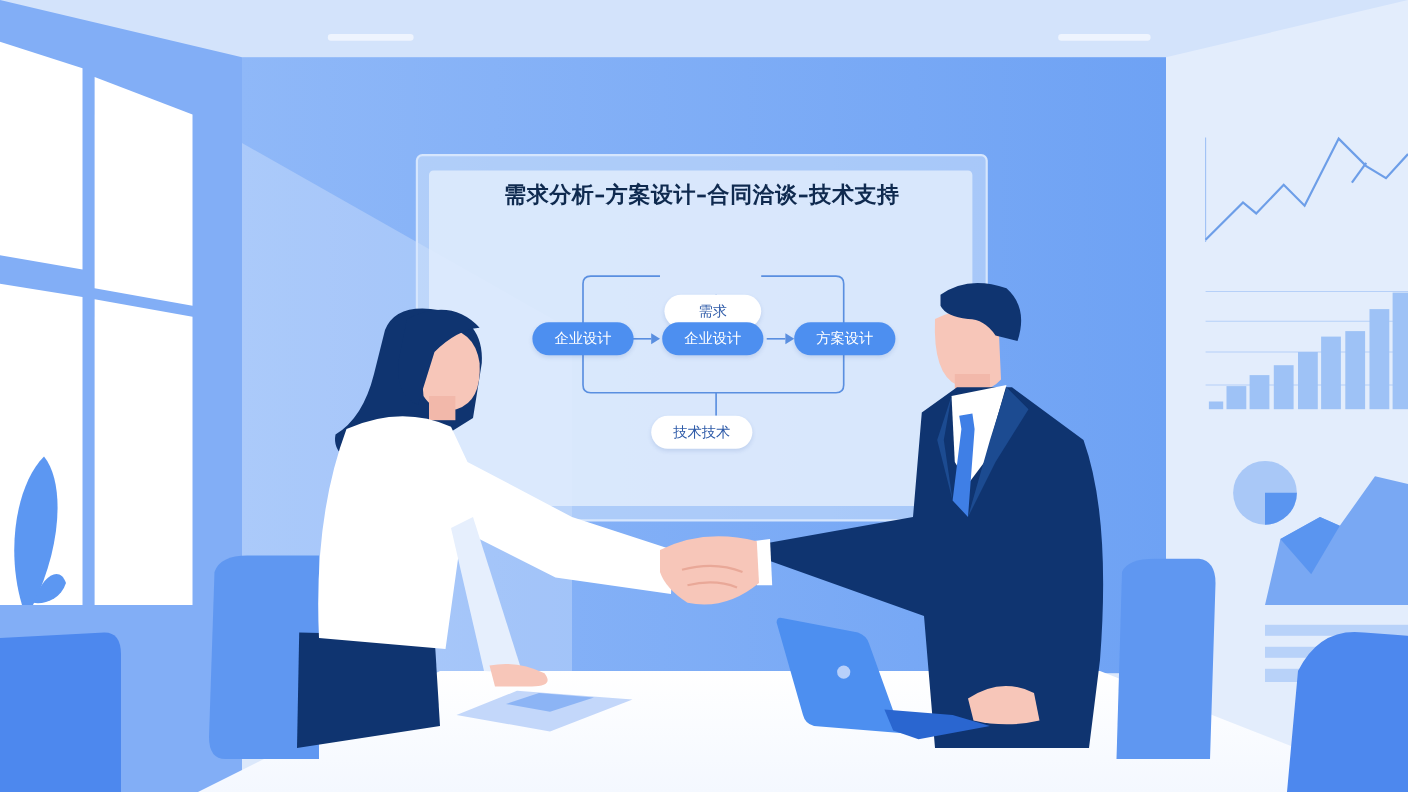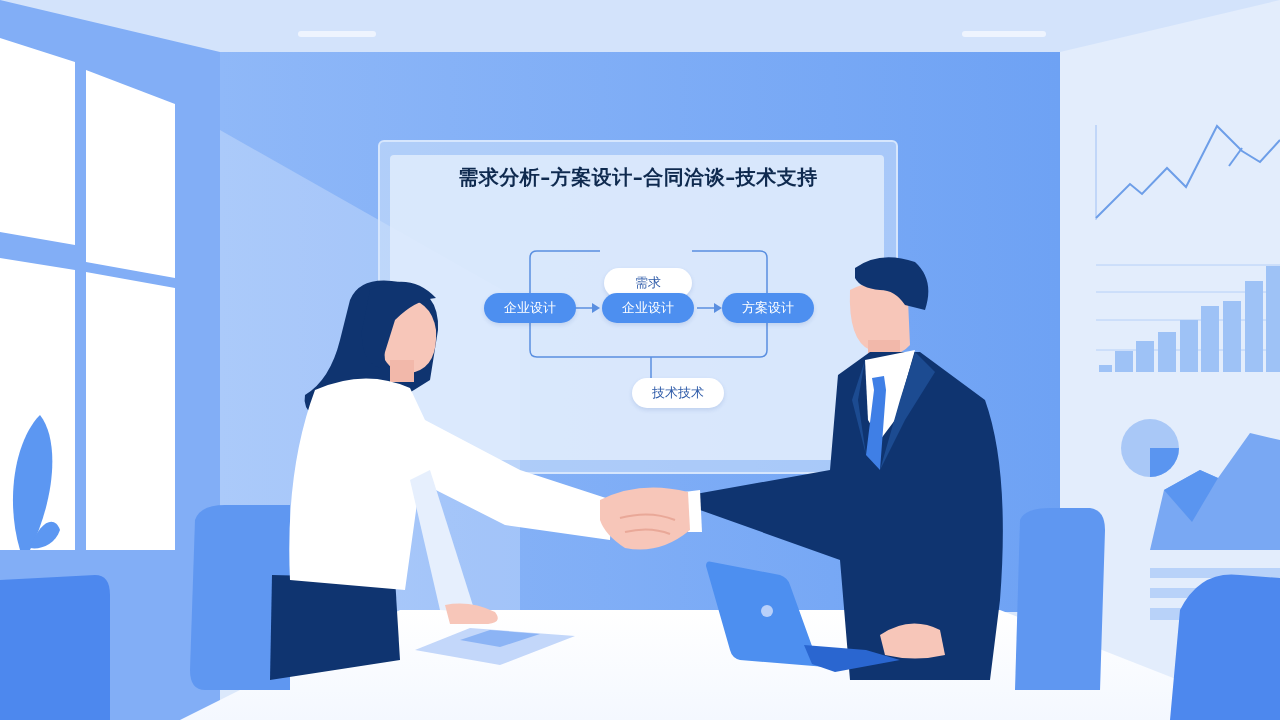--- a/index.html
+++ b/index.html
@@ -74,21 +74,21 @@
     <polygon points="592,303 600,308 592,313"></polygon>
     <polygon points="714,303 722,308 714,313"></polygon>
     <polygon points="647,288 651,294 655,288"></polygon>
   </g>
 </svg>
 
 <div class="pill white" style="left:604px;top:236px;width:88px;margin-top:32px;">需求</div>
 <div class="pill blue" style="left:484px;top:293px;width:92px;">企业设计</div>
 <div class="pill blue" style="left:602px;top:293px;width:92px;">企业设计</div>
 <div class="pill blue" style="left:722px;top:293px;width:92px;">方案设计</div>
-<div class="pill white" style="left:632px;top:378px;width:92px;">技术技术</div>
+<div class="pill white" style="left:592px;top:378px;width:92px;">技术技术</div>
 
 <svg class="abs" width="200" height="600" viewBox="0 0 200 600" style="left:1080px;top:110px;">
   <g>
     <line x1="16" y1="15" x2="16" y2="110" stroke="#9fc0f5" stroke-width="1"></line>
     <polyline points="16,108 50,74 62,84 87,58 106,77 137,16 162,41 180,52 200,30" fill="none" stroke="#6d9ee8" stroke-width="2"></polyline>
     <line x1="149" y1="56" x2="162" y2="38" stroke="#6d9ee8" stroke-width="2"></line>
   </g>
   <g fill="#9ec2f6">
     <line x1="16" y1="155" x2="200" y2="155" stroke="#b6d0f8"></line>
     <line x1="16" y1="182" x2="200" y2="182" stroke="#b6d0f8"></line>

